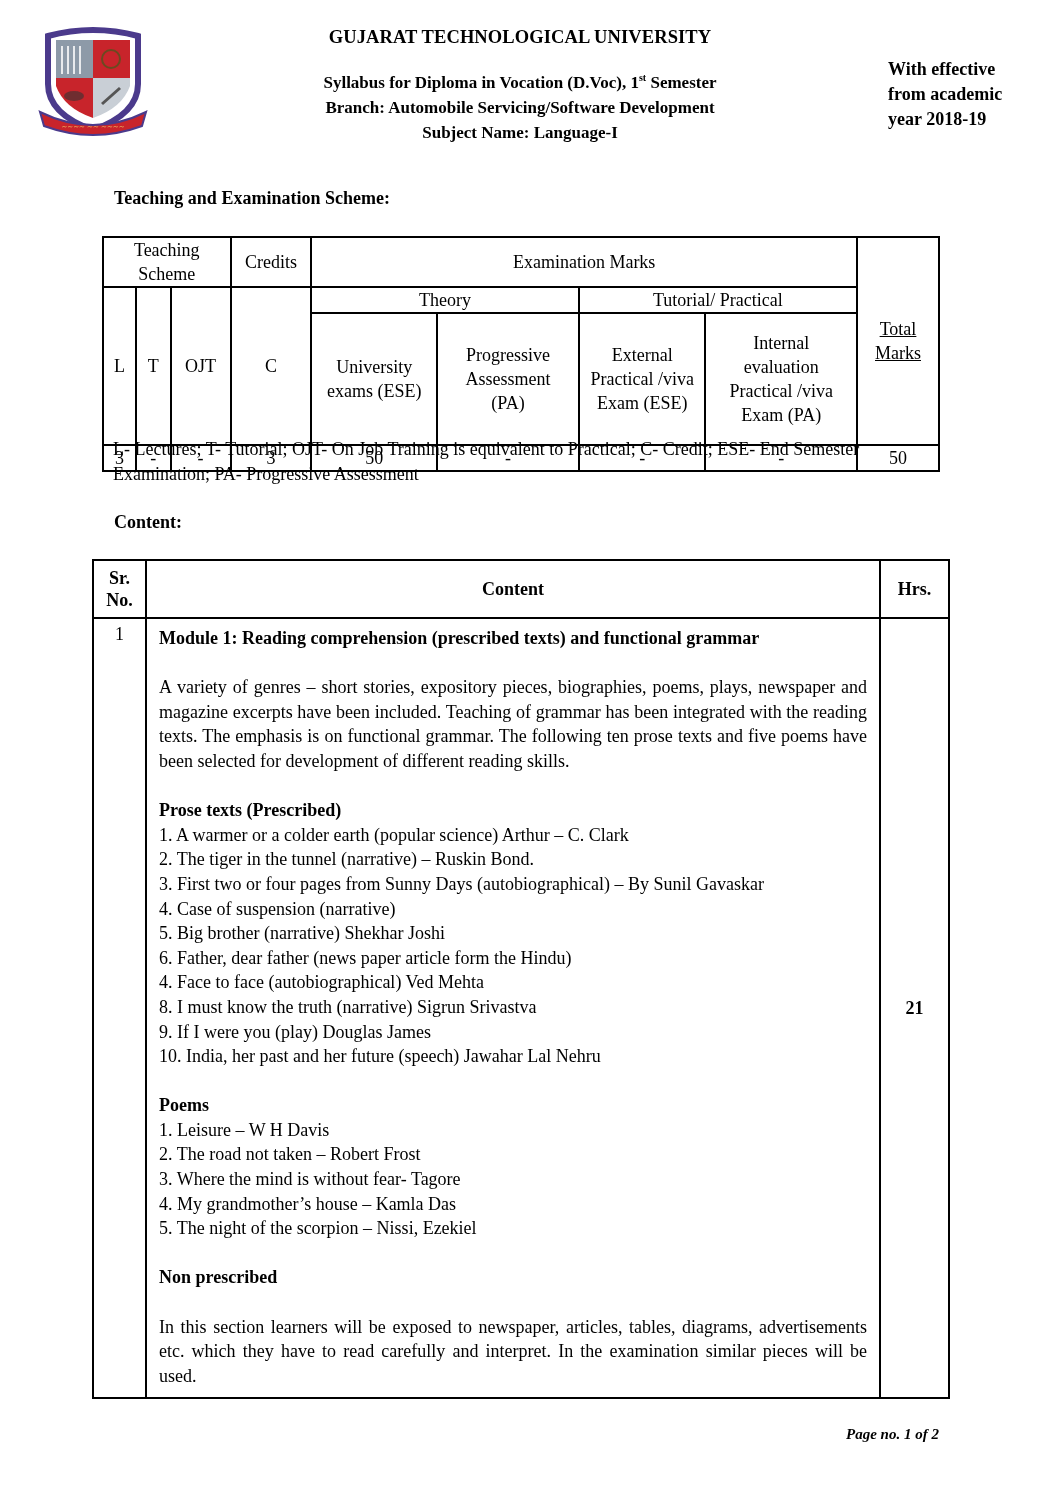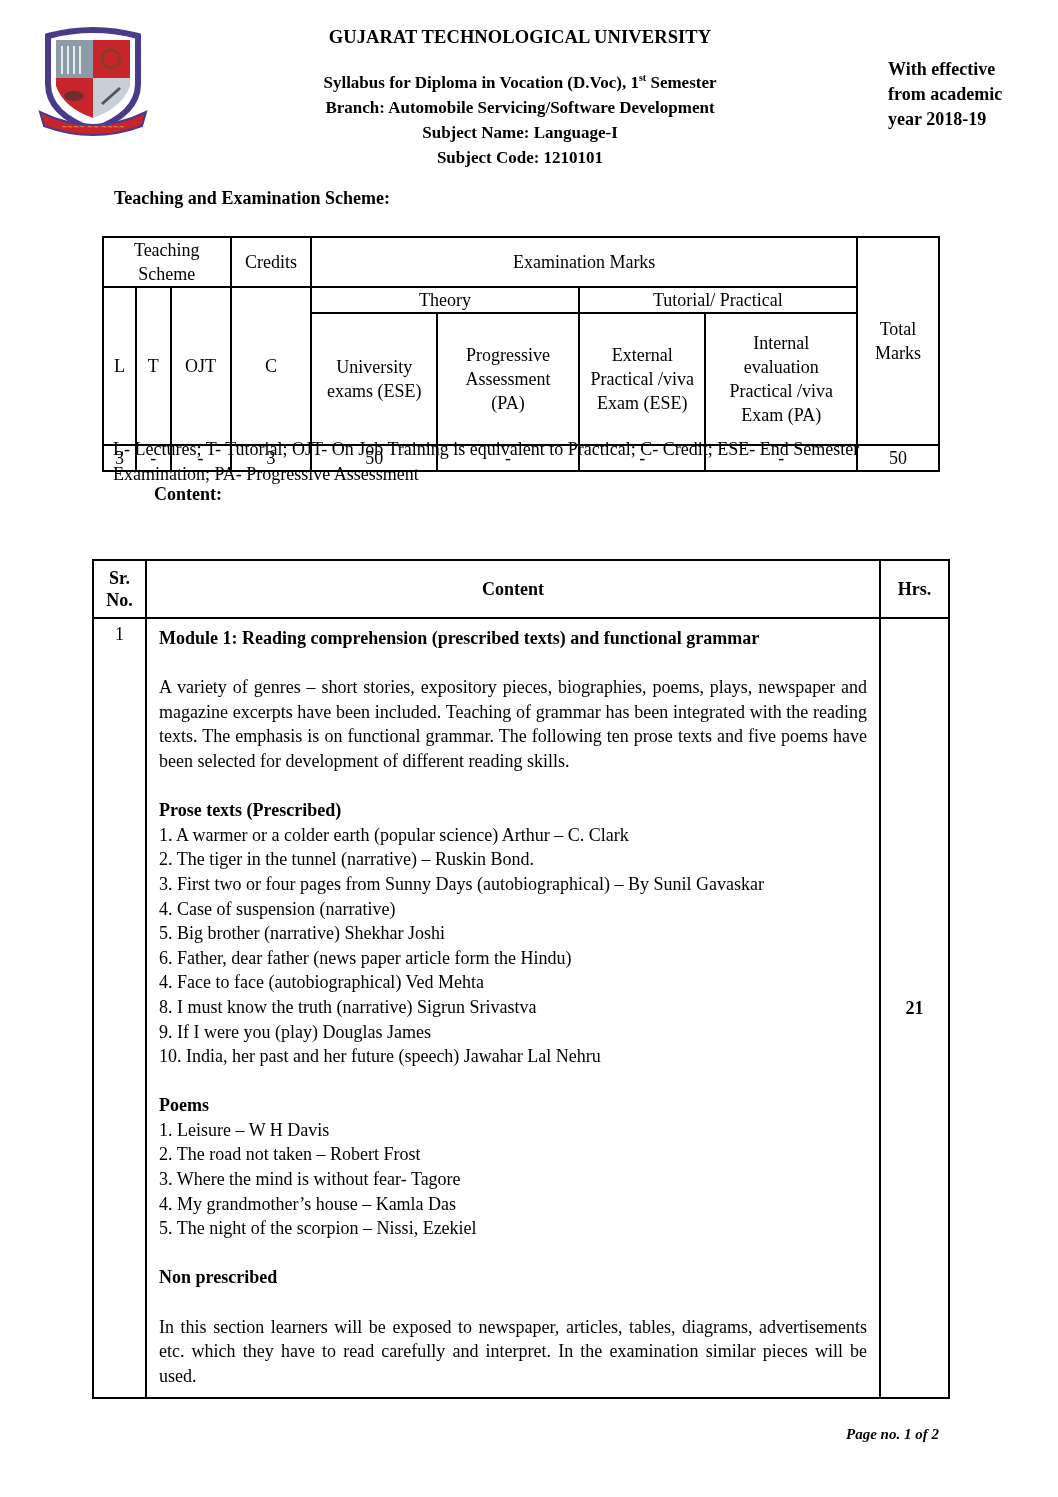--- a/index.html
+++ b/index.html
@@ -15,21 +15,21 @@
   #uni { top: 27px; font-size: 18.5px; letter-spacing: 0.1px; }
   #hdr-lines { top: 65px; font-size: 17px; line-height: 25px; }
   #hdr-lines sup { font-size: 10px; }
   #effective { left: 888px; top: 57px; width: 150px; font-size: 18px; font-weight: bold; line-height: 25px; }
   #teach-heading { left: 114px; top: 188px; font-size: 18px; font-weight: bold; }
   
   table { border-collapse: collapse; border-radius: 10px; }
   #scheme { left: 102px; top: 236px; width: 838px; font-size: 18px; }
   #scheme td { border: 2px solid #000; text-align: center; vertical-align: middle; padding: 0; line-height: 24px; }
   #legend { left: 113px; top: 437px; width: 830px; font-size: 18px; line-height: 25px; }
-  #content-heading { left: 114px; top: 484px; font-size: 18px; font-weight: bold; margin-left: 40px; }
+  #content-heading { left: 114px; top: 512px; font-size: 18px; font-weight: bold; }
   
   #content { left: 92px; top: 559px; width: 858px; font-size: 18px; }
   #content td { border: 2px solid #000; vertical-align: top; padding: 4px; }
   #content .hcell { font-weight: bold; text-align: center; vertical-align: middle; line-height: 22px; height: 48px; }
   .cbody { padding: 3px 8px 0 8px; line-height: 24.6px; }
   .cbody p { margin: 0; }
   .just { text-align: justify; }
   .gap { height: 24.6px; }
   .bold { font-weight: bold; }
   #footer { left: 846px; top: 1426px; font-size: 15px; font-weight: bold; font-style: italic; }
@@ -56,21 +56,20 @@
     <path d="M6 86 Q59 112 112 86 L108 100 Q59 118 10 100 Z" fill="#c8242b" stroke="#4b3a8c" stroke-width="2"></path>
     <text x="59" y="103" font-size="7" fill="#f5d76e" text-anchor="middle" font-family="DejaVu Sans, sans-serif">~~~~ ~~ ~~~~</text>
   </svg>
 </div>
 
 <div id="uni" class="abs hdr">GUJARAT TECHNOLOGICAL UNIVERSITY</div>
 <div id="hdr-lines" class="abs hdr">
   <div><span>Syllabus for Diploma in Vocation (D.Voc), 1</span><sup>st</sup><span> Semester</span></div>
   <div>Branch: Automobile Servicing/Software Development</div>
   <div>Subject Name: Language-I</div>
-  <div>Subject Code: 1210101</div>
 </div>
 <div id="effective" class="abs">
   <div>With effective</div>
   <div>from academic</div>
   <div>year 2018-19</div>
 </div>
 
 <div id="teach-heading" class="abs">Teaching and Examination Scheme:</div>
 
 <table id="scheme" class="abs">
@@ -83,21 +82,21 @@
       <col style="width:142px">
       <col style="width:127px">
       <col style="width:152px">
       <col style="width:82px">
   </colgroup>
   <tbody>
       <tr style="height:50px">
     <td colspan="3">Teaching Scheme</td>
     <td>Credits</td>
     <td colspan="4">Examination Marks</td>
-    <td rowspan="3" style="padding:0 14px;">Total Marks</td>
+    <td rowspan="3" style="padding:0 14px;text-decoration:underline;">Total Marks</td>
   </tr>
   <tr style="height:24px">
     <td rowspan="2">L</td>
     <td rowspan="2">T</td>
     <td rowspan="2">OJT</td>
     <td rowspan="2">C</td>
     <td colspan="2">Theory</td>
     <td colspan="2">Tutorial/ Practical</td>
   </tr>
   <tr style="height:98px">

